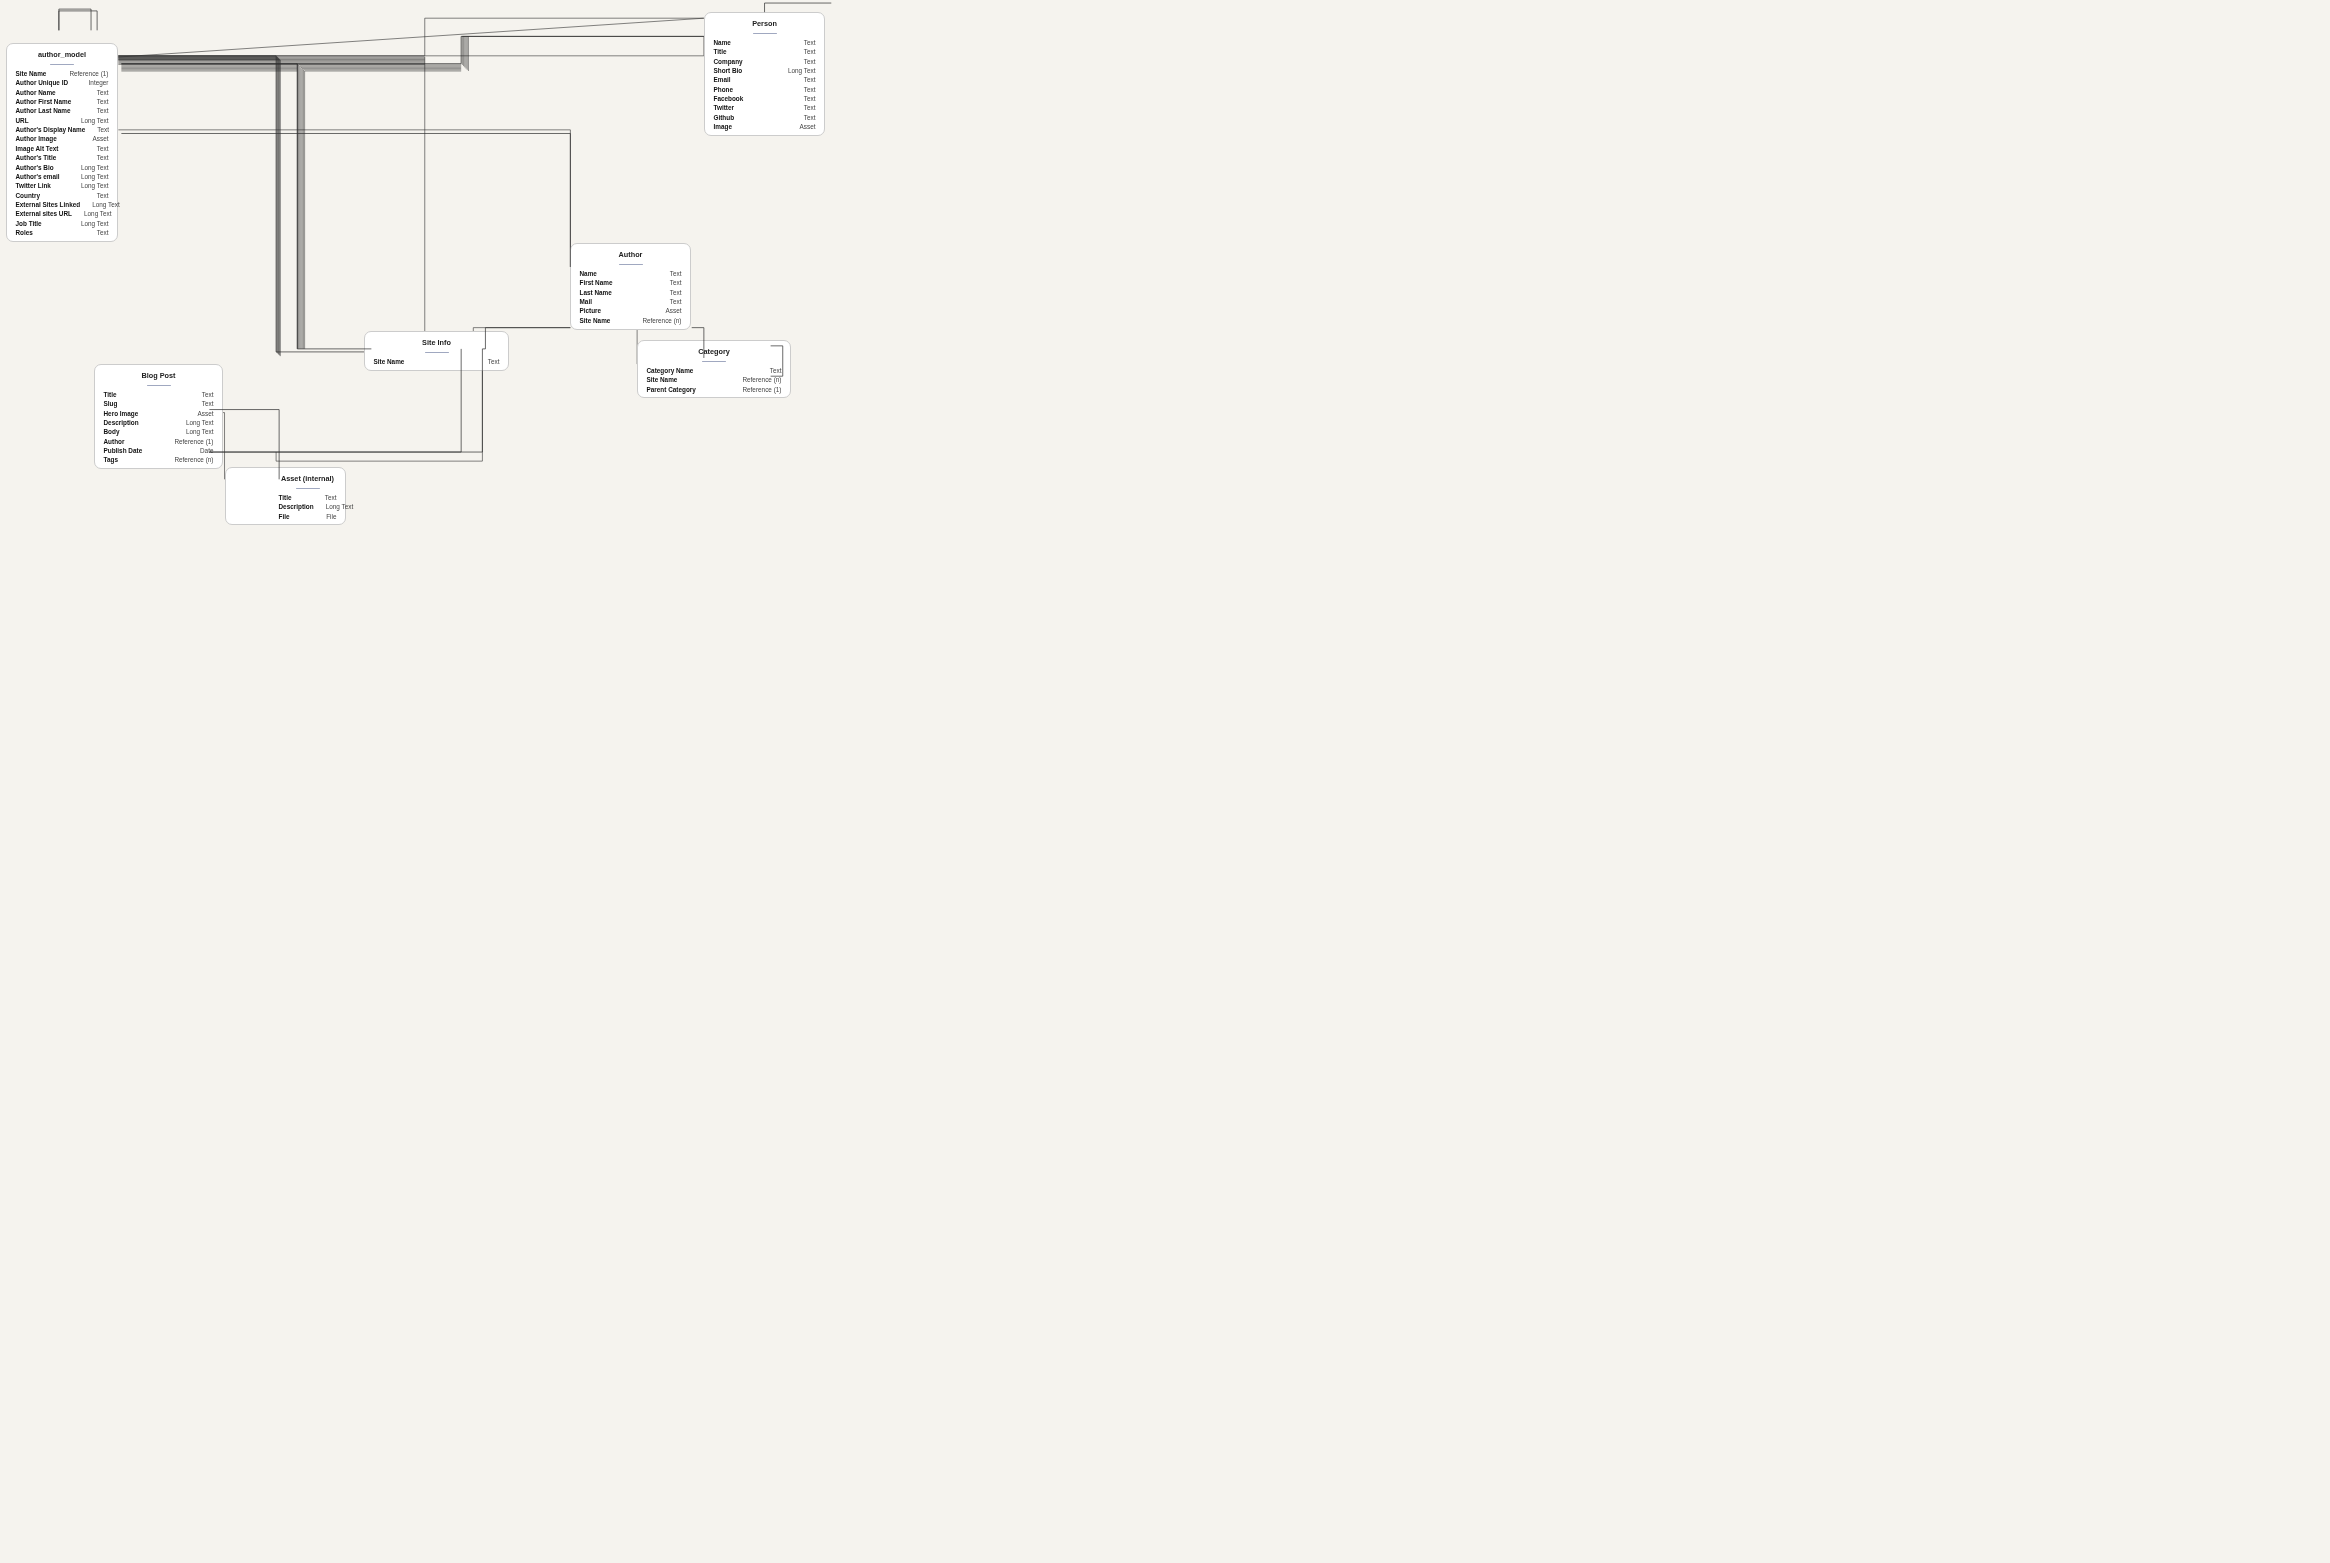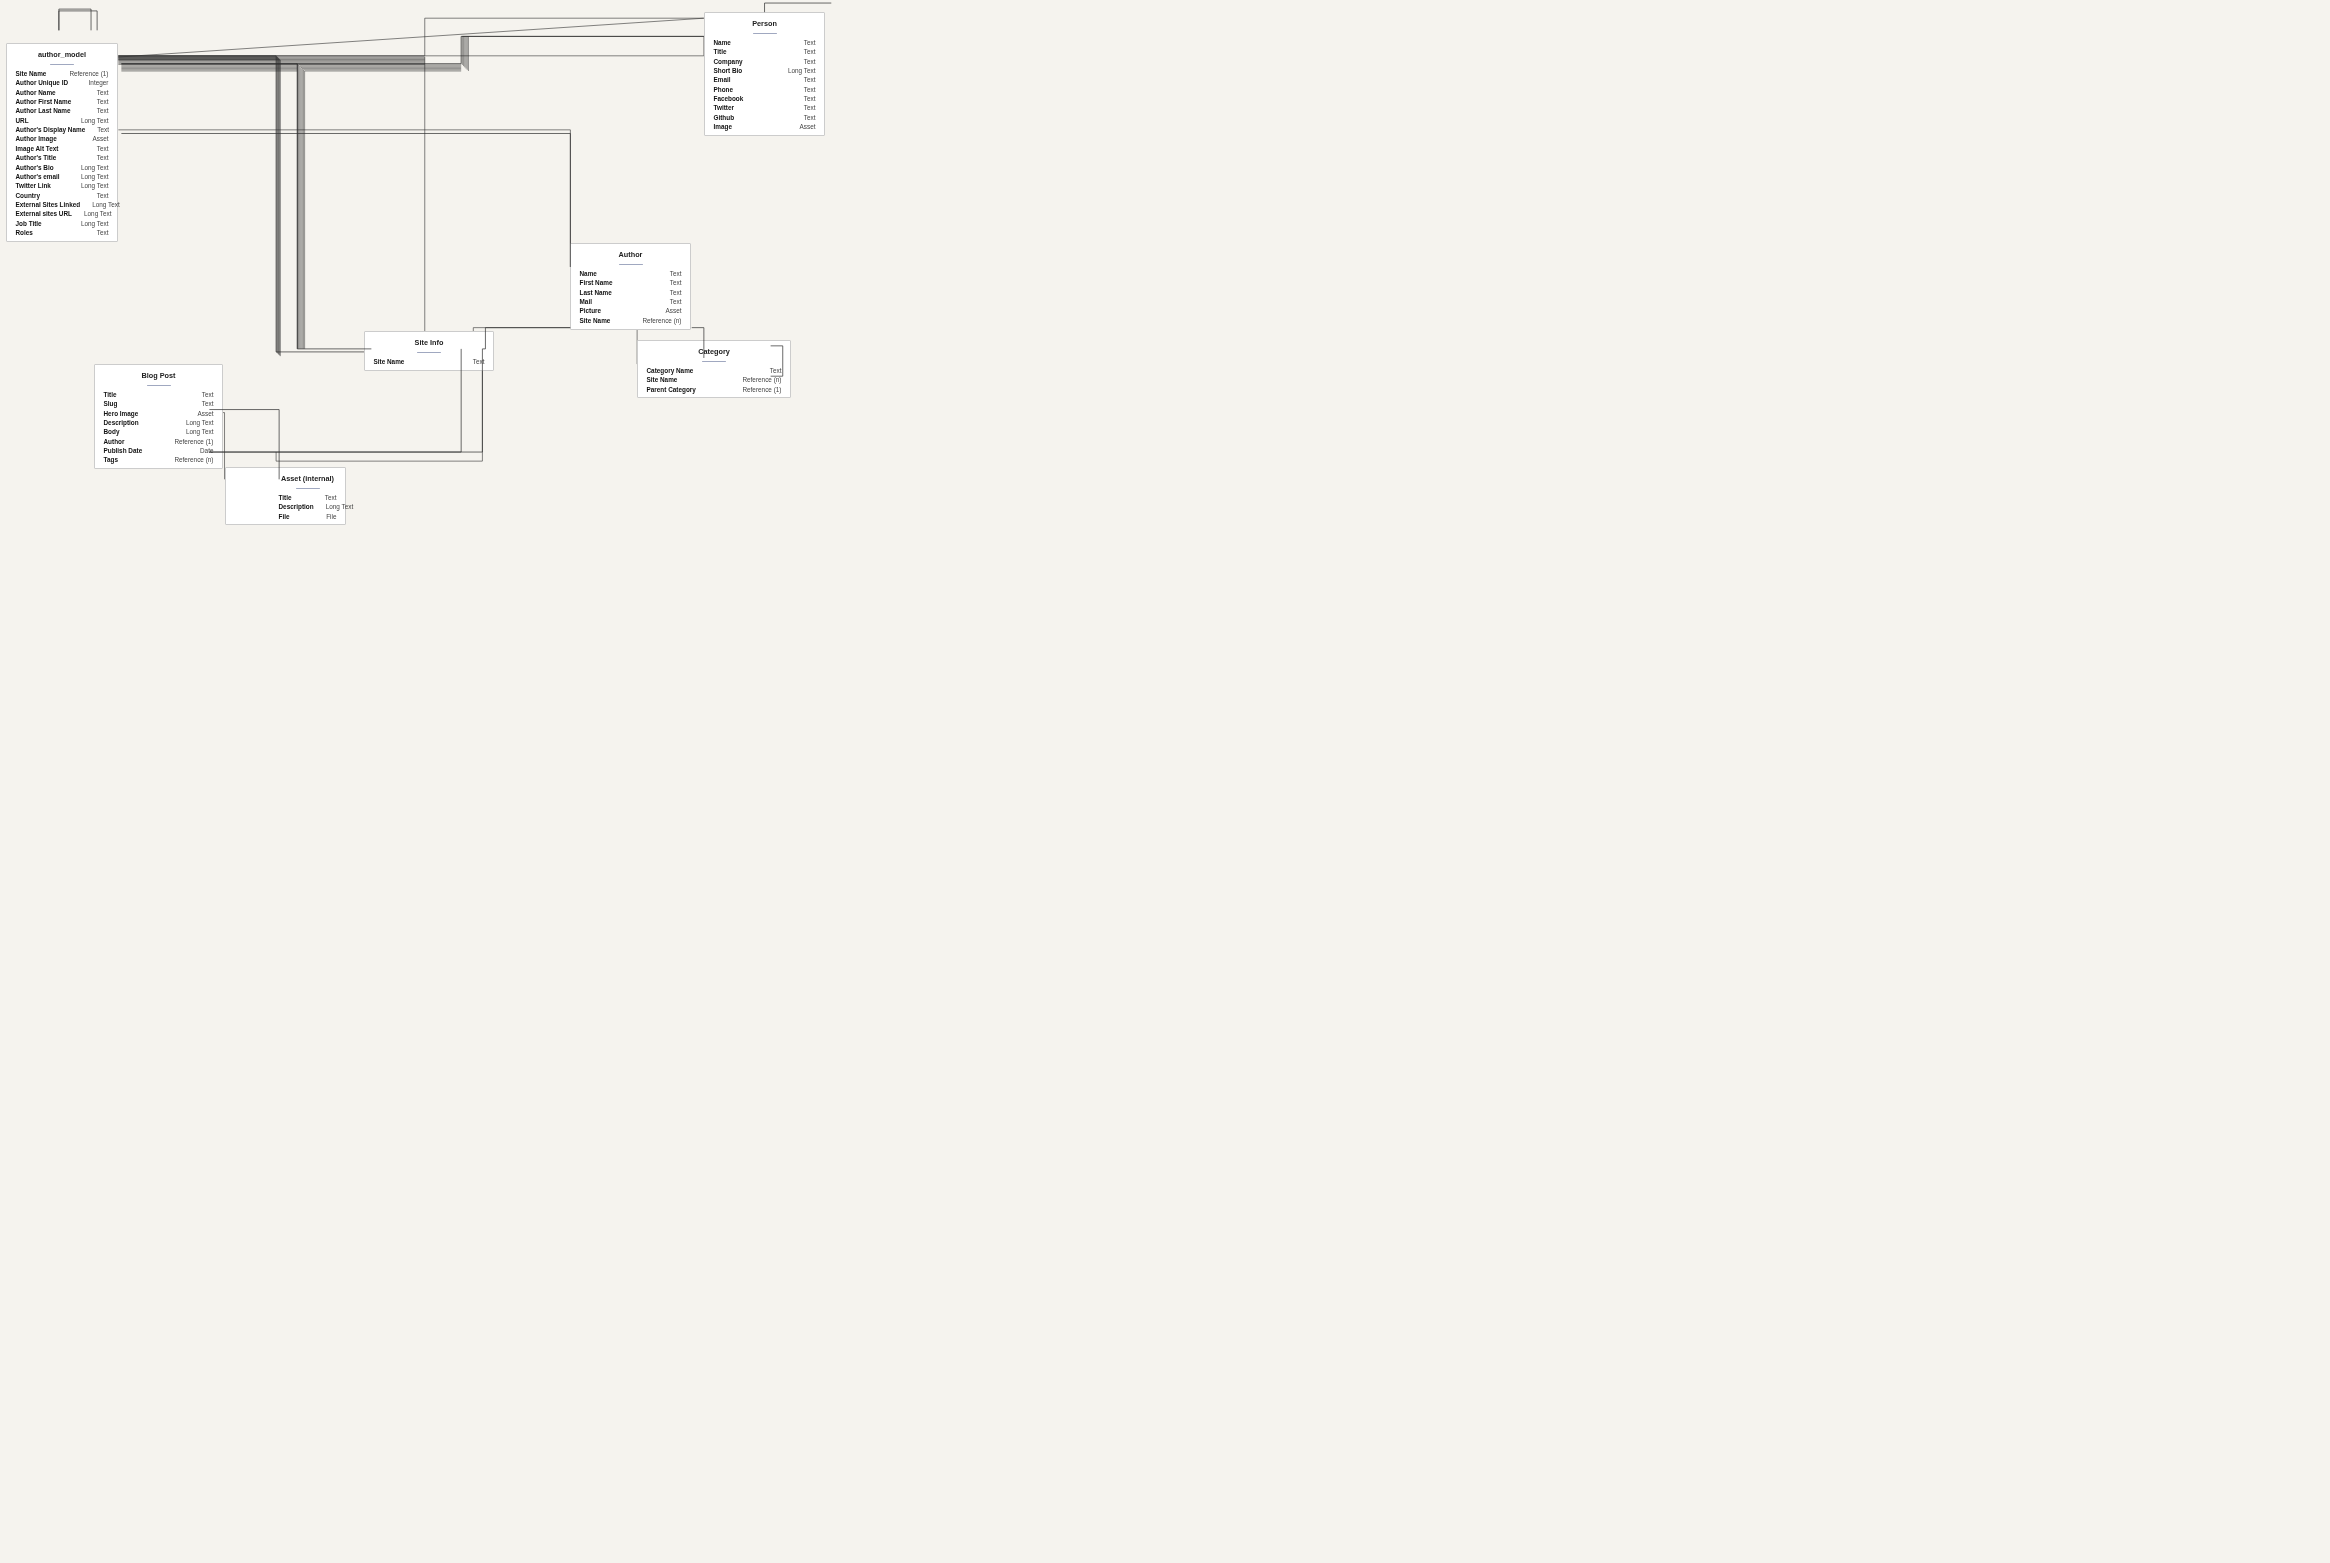--- a/index.html
+++ b/index.html
@@ -10,21 +10,21 @@
       color: #222;
       width: 2330px;
       height: 1563px;
       position: relative;
       overflow: hidden;
     }
     .model-card {
       position: absolute;
       background: #fff;
       border: 0.6px solid #ccc;
-      border-radius: 1px;
+      border-radius: 7px;
       min-width: 109px;
     }
     .model-card-header {
       text-align: center;
       font-weight: 700;
       font-size: 7.3px;
       padding: 6px 9.7px 3.6px;
       border-bottom: none;
     }
     .model-card-divider {
@@ -245,21 +245,21 @@
   <div class="model-card-row">
       <span class="field-name">Picture</span>
       <span class="field-type">Asset</span>
     </div>
   <div class="model-card-row" style="padding-bottom:4.9px;">
       <span class="field-name">Site Name</span>
       <span class="field-type">Reference (n)</span>
     </div>
 </div>
 
-<div class="model-card" style="left:364px; top:331px; width:130px;">
+<div class="model-card" style="left:364px; top:331px; width:145px;">
   <div class="model-card-header">Site Info</div>
   <div class="model-card-divider"></div>
   <div class="model-card-row" style="padding-bottom:4.9px;">
       <span class="field-name">Site Name</span>
       <span class="field-type">Text</span>
     </div>
 </div>
 
 <div class="model-card" style="left:94px; top:364px; width:129px;">
   <div class="model-card-header">Blog Post</div>

